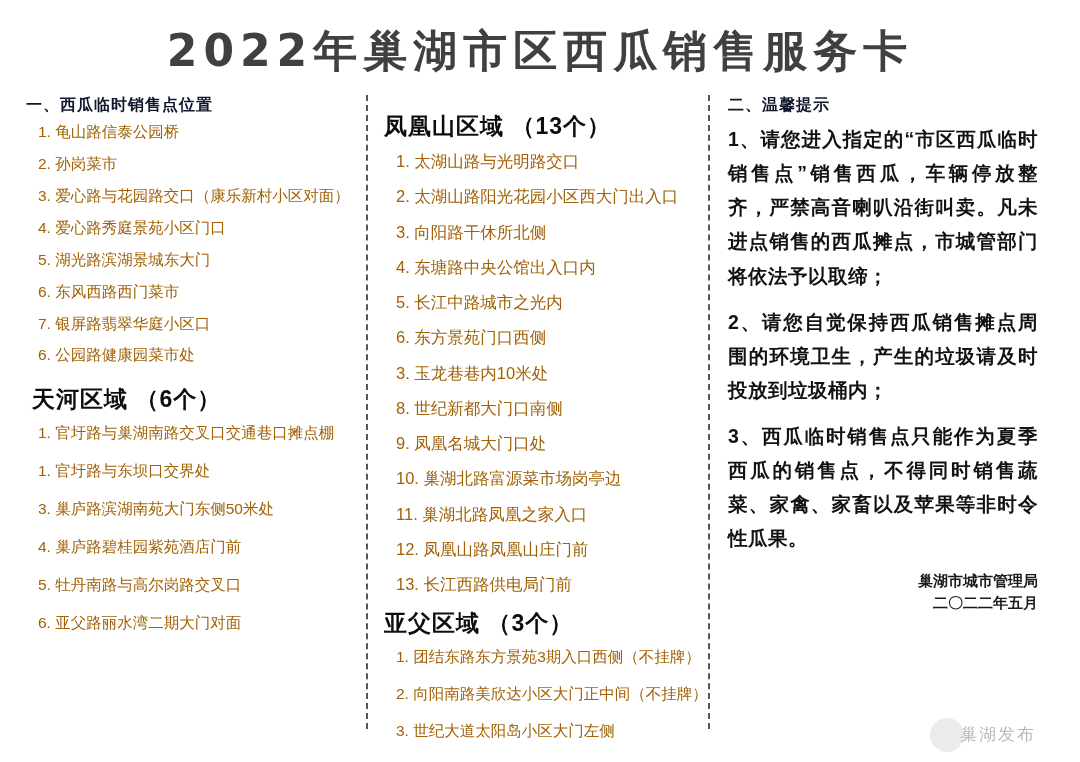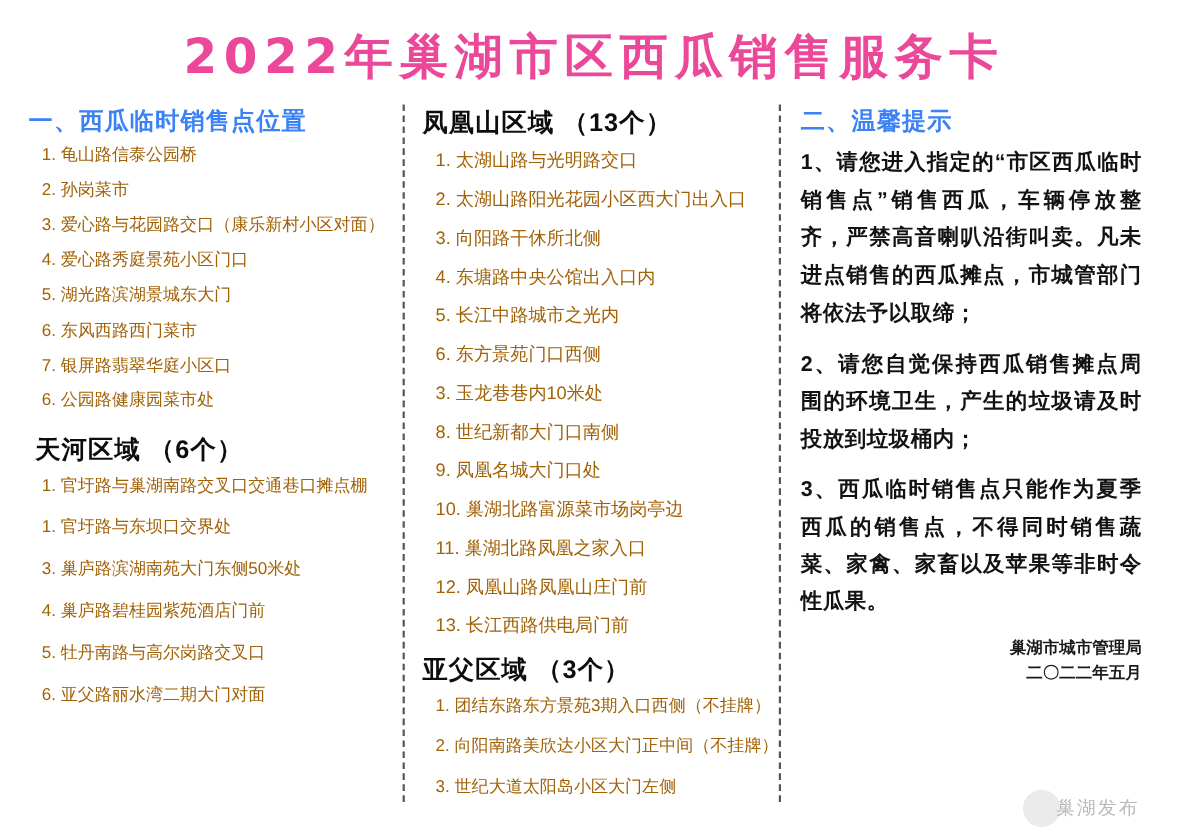--- a/index.html
+++ b/index.html
@@ -20,21 +20,21 @@
     height: 762px;
     box-sizing: border-box;
     padding: 14px 26px 0 26px;
   }
   .title {
     text-align: center;
     font-family: "DejaVu Sans", sans-serif;
     font-weight: bold;
     font-size: 44px;
     letter-spacing: 6px;
-    color: #ec4899;
+    color: #404040;
     margin: 8px 0 14px 0;
     white-space: nowrap;
   }
   .columns {
     display: flex;
     align-items: stretch;
     height: 640px;
   }
   .col {
     position: relative;
@@ -50,24 +50,24 @@
     content: "";
     position: absolute;
     left: 0;
     top: 0;
     bottom: 6px;
     border-left: 2px dashed #555;
   }
 
   .sec-head {
     font-weight: bold;
-    font-size: 22px;
+    font-size: 16px;
     letter-spacing: 1px;
     margin: 0 0 6px 0;
-    color: #3b82f6;
+    color: #0f172a;
   }
   .sub-head {
     font-weight: bold;
     font-size: 23px;
     letter-spacing: 1px;
     margin: 4px 0 8px 6px;
     color: #0d0d0d;
   }
   .sub-head.second {
     margin-top: 18px;
@@ -166,21 +166,21 @@
         <li>1. 官圩路与巢湖南路交叉口交通巷口摊点棚</li>
         <li>1. 官圩路与东坝口交界处</li>
         <li>3. 巢庐路滨湖南苑大门东侧50米处</li>
         <li>4. 巢庐路碧桂园紫苑酒店门前</li>
         <li>5. 牡丹南路与高尔岗路交叉口</li>
         <li>6. 亚父路丽水湾二期大门对面</li>
       </ul>
     </div>
 
     <div class="col col-2">
-      <div class="sub-head" style="margin-left:0;margin-top:1px;">凤凰山区域 （13个）</div>
+      <div class="sub-head" style="margin-left:0;margin-top:16px;">凤凰山区域 （13个）</div>
       <ul class="list">
         <li>1. 太湖山路与光明路交口</li>
         <li>2. 太湖山路阳光花园小区西大门出入口</li>
         <li>3. 向阳路干休所北侧</li>
         <li>4. 东塘路中央公馆出入口内</li>
         <li>5. 长江中路城市之光内</li>
         <li>6. 东方景苑门口西侧</li>
         <li>3. 玉龙巷巷内10米处</li>
         <li>8. 世纪新都大门口南侧</li>
         <li>9. 凤凰名城大门口处</li>

